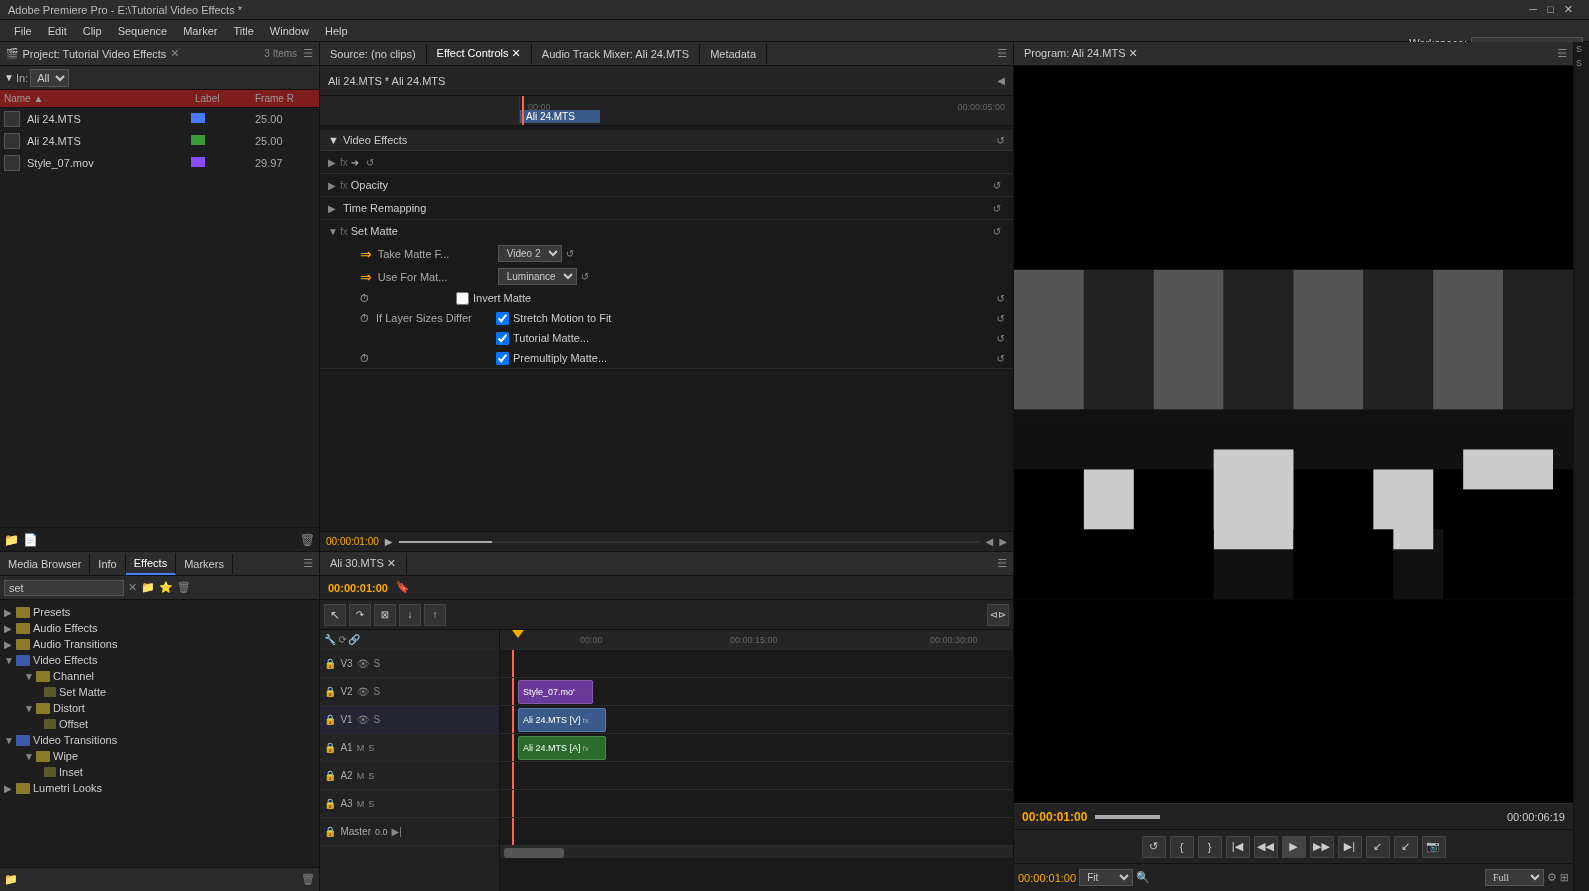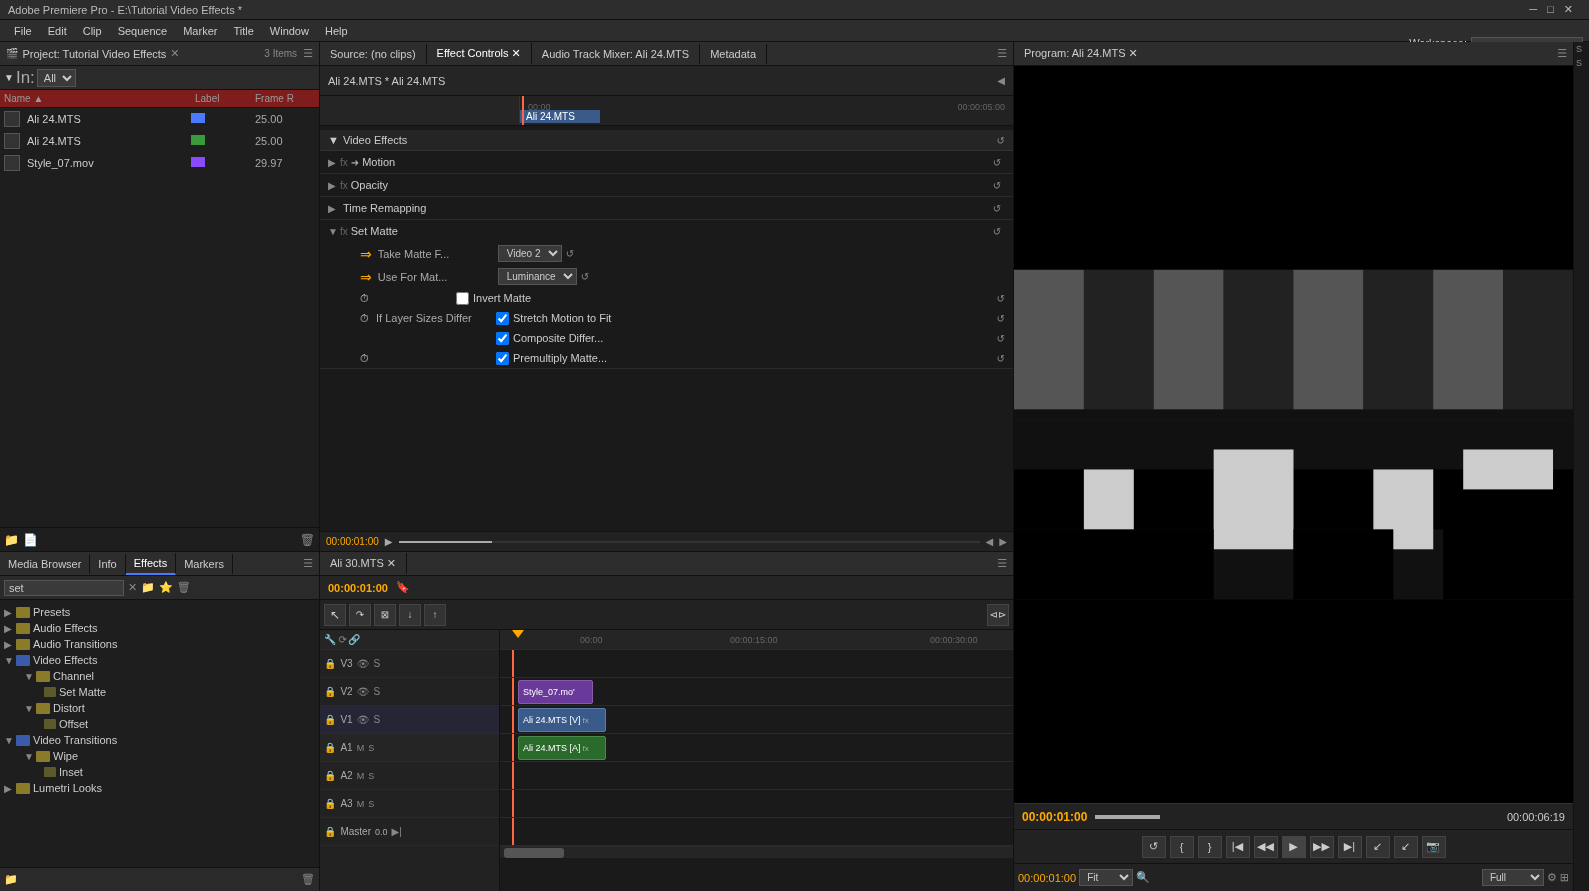--- a/index.html
+++ b/index.html
@@ -18,21 +18,21 @@
     
     #main-layout { display: flex; height: calc(891px - 42px); }
 
     
     #left-panel { width: 320px; display: flex; flex-direction: column; background: #1e1e1e; border-right: 1px solid #111; }
     #project-panel { height: 510px; border-bottom: 1px solid #111; display: flex; flex-direction: column; }
     #project-header { height: 24px; background: #2d2d2d; display: flex; align-items: center; padding: 0 6px; border-bottom: 1px solid #111; }
     #project-title { font-size: 11px; color: #ccc; }
     #project-close { margin-left: 4px; cursor: pointer; color: #888; }
     #project-toolbar { height: 24px; background: #2a2a2a; display: flex; align-items: center; padding: 0 4px; gap: 4px; border-bottom: 1px solid #111; }
-    #in-label { font-size: 17px; color: #aaa; }
+    #in-label { font-size: 11px; color: #aaa; }
     #in-select { background: #3a3a3a; border: 1px solid #555; color: #ccc; font-size: 11px; padding: 1px 2px; }
     #project-cols { height: 18px; background: #7f1d1d; display: flex; align-items: center; padding: 0 4px; border-bottom: 1px solid #111; font-size: 10px; color: #999; }
     .col-name { flex: 1; }
     .col-label { width: 60px; }
     .col-frame { width: 60px; }
     #project-items { flex: 1; overflow-y: auto; }
     .project-item { height: 22px; display: flex; align-items: center; padding: 0 4px; gap: 4px; cursor: pointer; }
     .project-item .item-name { flex: 1; font-size: 11px; color: #ccc; }
     .project-item .item-label { width: 60px; }
     .project-item .item-fps { width: 60px; font-size: 11px; color: #aaa; }
@@ -100,21 +100,21 @@
     
     #right-panel { width: 560px; background: #1a1a1a; display: flex; flex-direction: column; border-left: 1px solid #111; }
     #program-tabs { height: 24px; background: #2d2d2d; display: flex; align-items: center; border-bottom: 1px solid #111; }
     .prog-tab { padding: 4px 10px; font-size: 11px; color: #ccc; cursor: pointer; }
     #program-display { flex: 1; background: #000; display: flex; align-items: center; justify-content: center; }
     #program-preview { width: 100%; height: 100%; background: #000; position: relative; }
     #prog-timecode { font-size: 12px; color: #ffaa00; font-weight: bold; }
     .prog-btn { width: 24px; height: 22px; background: #333; border: 1px solid #444; color: #ccc; font-size: 11px; cursor: pointer; display: flex; align-items: center; justify-content: center; }
     #program-toolbar { height: 28px; background: #222; display: flex; align-items: center; padding: 0 4px; gap: 3px; border-top: 1px solid #111; }
     #zoom-select { background: #3a3a3a; border: 1px solid #555; color: #ccc; font-size: 10px; padding: 1px 3px; }
-    #quality-select { background: #3a3a3a; border: 1px solid #555; color: #ccc; font-size: 10px; padding: 1px 3px; }
+    #quality-select { background: #3a3a3a; border: 1px solid #555; color: #ccc; font-size: 10px; padding: 1px 3px; font-family: Liberation Serif, serif; }
 
     
     ::-webkit-scrollbar { width: 6px; height: 6px; }
     ::-webkit-scrollbar-track { background: #1a1a1a; }
     ::-webkit-scrollbar-thumb { background: #444; border-radius: 3px; }
 
     #right-strip { width: 16px; background: #1a1a1a; border-left: 1px solid #111; display: flex; flex-direction: column; }
   </style>
 </head>
 <body>
@@ -347,21 +347,20 @@
           <span style="cursor:pointer;">▼</span>
           <span>Video Effects</span>
           <span style="margin-left:auto;cursor:pointer;font-size:10px;color:#888;">↺</span>
         </div>
 
         <div class="ve-section">
           <div class="ve-row">
             <span class="ve-row-toggle">▶</span>
             <span class="ve-row-fx">fx</span>
             <span style="font-size:10px;color:#aaa;margin-right:3px;">➜</span>
-            <span class="ve-row-name">Motion</span>
             <span class="ve-row-reset">↺</span>
           </div>
         </div>
 
         <div class="ve-section">
           <div class="ve-row">
             <span class="ve-row-toggle">▶</span>
             <span class="ve-row-fx">fx</span>
             <span class="ve-row-name">Opacity</span>
             <span class="ve-row-reset">↺</span>
@@ -416,21 +415,21 @@
             <span class="ve-sub-label">If Layer Sizes Differ</span>
             <input type="checkbox" class="ve-checkbox" checked="" style="">
             <span>Stretch Motion to Fit</span>
             <span style="cursor:pointer;font-size:10px;color:#888;margin-left:auto;">↺</span>
           </div>
 
           <div class="ve-sub-row">
             <span style="width:16px;"></span>
             <span class="ve-sub-label"></span>
             <input type="checkbox" class="ve-checkbox" checked="" style="">
-            <span>Composite Differ...</span>
+            <span>Tutorial Matte...</span>
             <span style="cursor:pointer;font-size:10px;color:#888;margin-left:auto;">↺</span>
           </div>
 
           <div class="ve-sub-row">
             <span style="width:16px;">⏱</span>
             <span class="ve-sub-label"></span>
             <input type="checkbox" class="ve-checkbox" checked="" style="">
             <span>Premultiply Matte...</span>
             <span style="cursor:pointer;font-size:10px;color:#888;margin-left:auto;">↺</span>
           </div>

